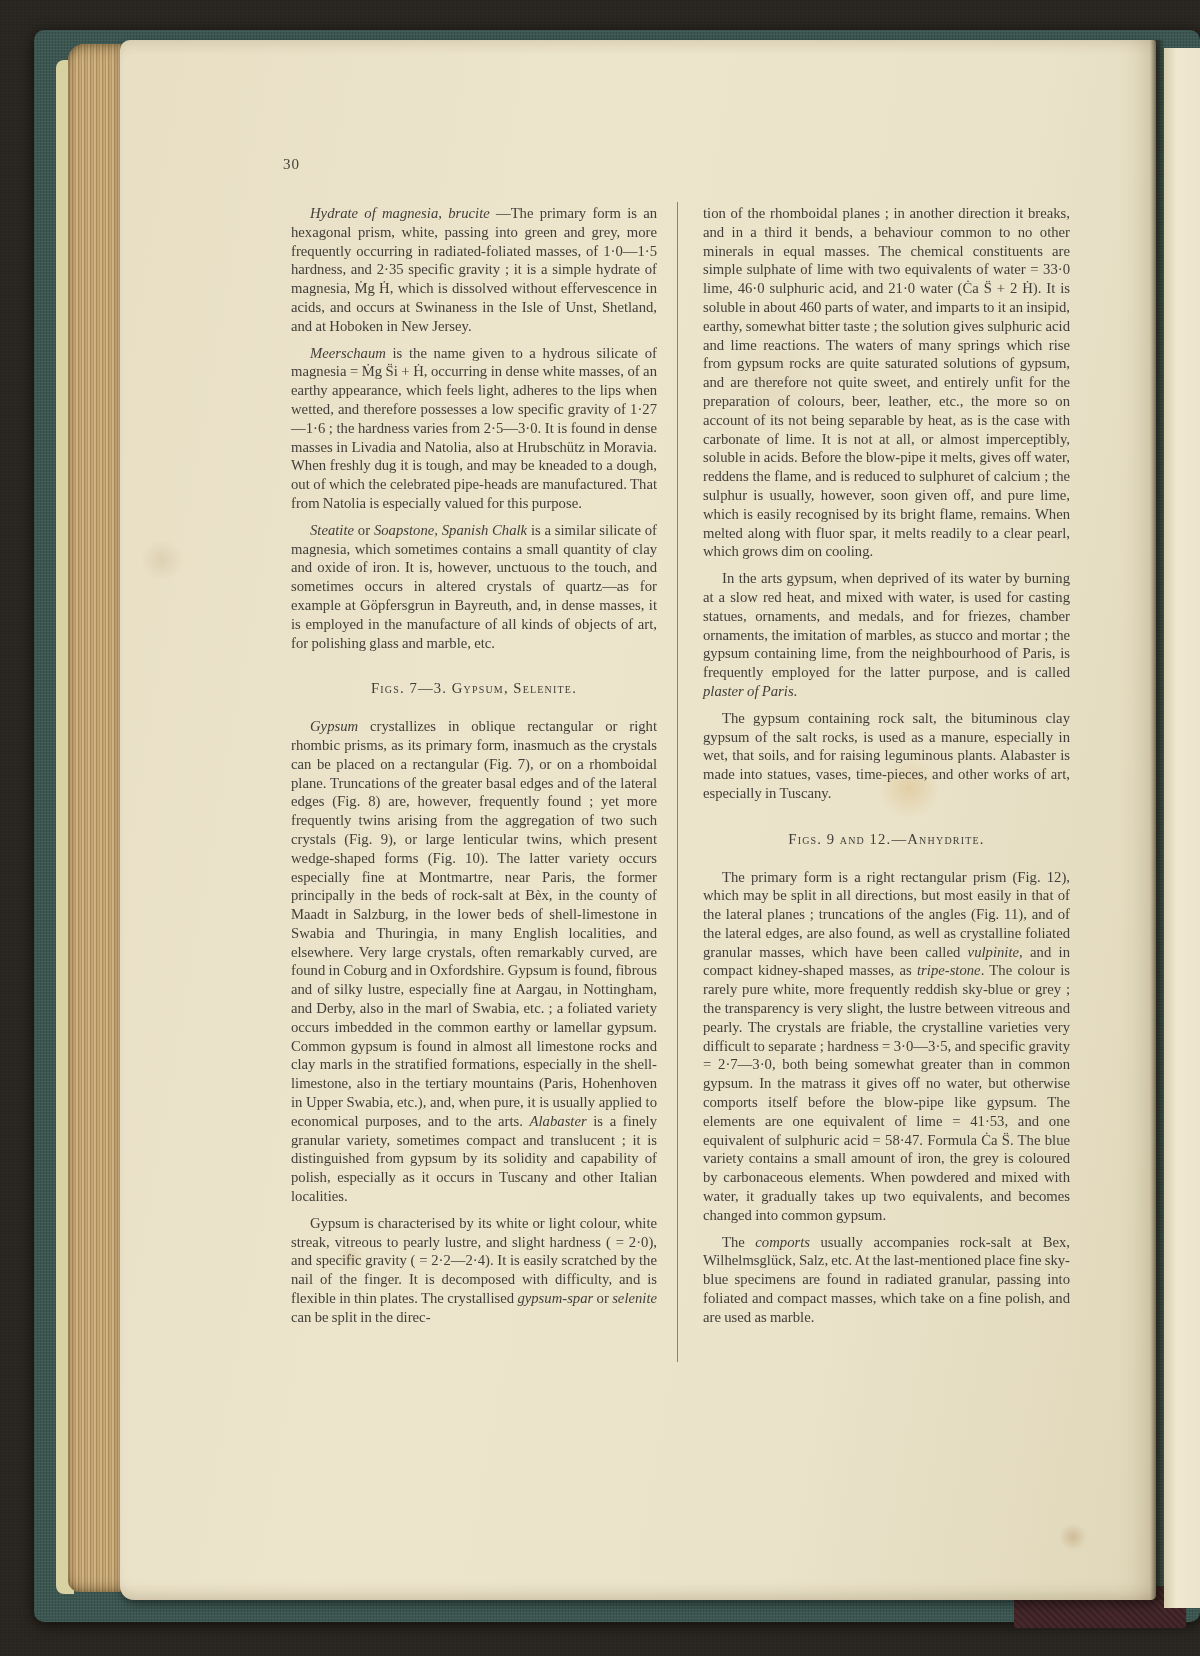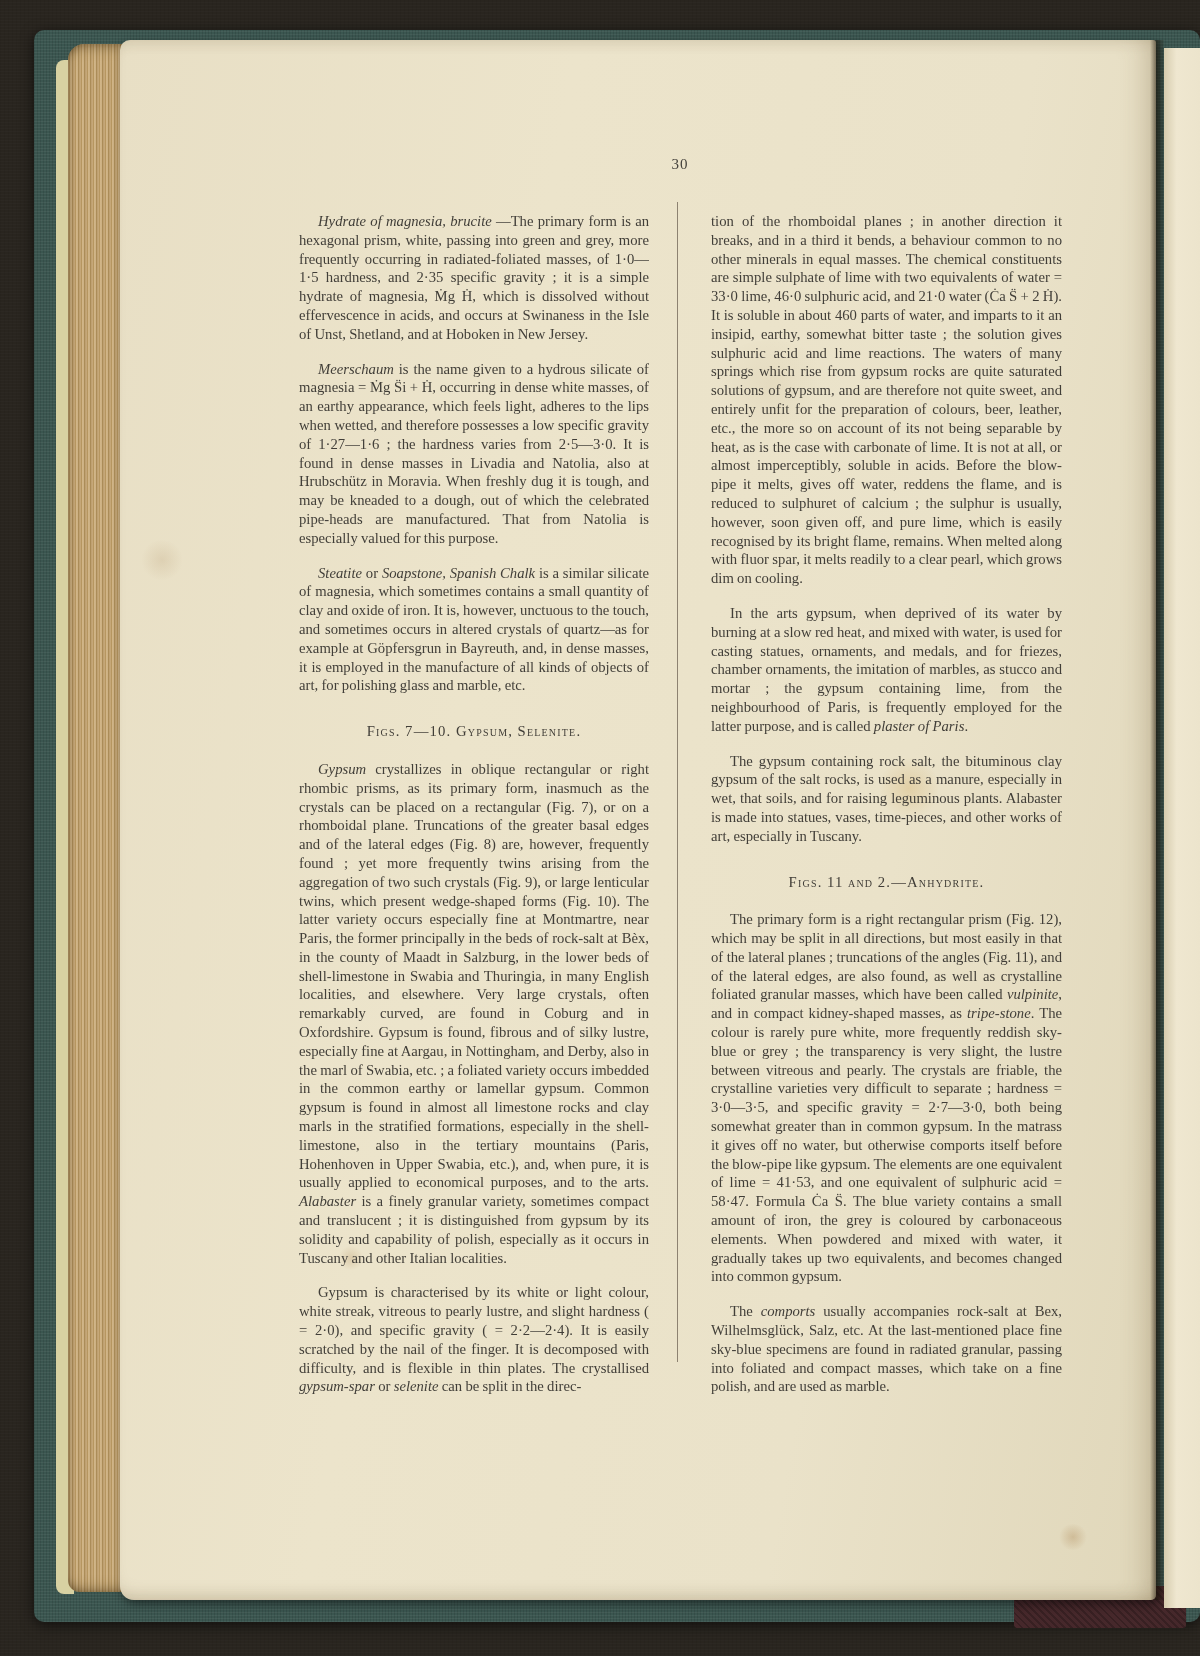--- a/index.html
+++ b/index.html
@@ -58,34 +58,34 @@
   }
   .stain{position:absolute;border-radius:50%;pointer-events:none;}
   .stain.s1{left:140px;top:540px;width:44px;height:40px;background:radial-gradient(circle,rgba(150,110,60,.14),rgba(150,110,60,0) 70%);}
   .stain.s2{left:880px;top:755px;width:58px;height:66px;background:radial-gradient(circle,rgba(195,140,40,.22),rgba(195,140,40,0) 70%);}
   .stain.s3{left:338px;top:1246px;width:26px;height:24px;background:radial-gradient(circle,rgba(160,115,55,.22),rgba(160,115,55,0) 70%);}
   .stain.s4{left:1058px;top:1524px;width:30px;height:26px;background:radial-gradient(circle,rgba(150,100,40,.25),rgba(150,100,40,0) 70%);}
   .stain.s5{left:590px;top:300px;width:120px;height:90px;background:radial-gradient(circle,rgba(140,110,60,.07),rgba(140,110,60,0) 70%);}
 
   .page-number{
     position:absolute;left:283px;top:156px;width:794px;
-    text-align:center;font-size:15px;color:#45423c;letter-spacing:1px;
+    font-size:15px;color:#45423c;letter-spacing:1px;
   }
   .col{
     position:absolute;top:196px;width:382px;
     font-size:14.7px;line-height:18.8px;color:#413e38;
     text-align:justify;word-spacing:-0.4px;
   }
   .col-left{left:283px;}
   .col-right{left:695px;width:383px;}
   .divider{
     position:absolute;left:677px;top:202px;width:1px;height:1160px;
     background:#8d8271;
   }
-  .col p{margin:16px;}
+  .col p{margin:8px;}
   .col p.indent{text-indent:19px;}
   .col p.heading{
     text-align:center;font-variant:small-caps;letter-spacing:1.2px;
     margin:27px 0 19px 0;text-indent:0;color:#403d37;
   }
   .col .it{font-style:italic;}
 </style>
 </head>
 <body>
 
@@ -104,25 +104,25 @@
 
 <div class="gutter"></div>
 <div class="facing-page"></div>
 
 <div class="page-number">30</div>
 
 <div class="col col-left">
     <p class="para indent"><span class="it">Hydrate of magnesia, brucite </span><span>—The primary form is an hexagonal prism, white, passing into green and grey, more frequently occurring in radiated-foliated masses, of 1·0—1·5 hardness, and 2·35 specific gravity ; it is a simple hydrate of magnesia, Ṁg Ḣ, which is dissolved without effervescence in acids, and occurs at Swinaness in the Isle of Unst, Shetland, and at Hoboken in New Jersey.</span></p>
     <p class="para indent"><span class="it">Meerschaum</span><span> is the name given to a hydrous silicate of magnesia = Ṁg S̈i + Ḣ, occurring in dense white masses, of an earthy appearance, which feels light, adheres to the lips when wetted, and therefore possesses a low specific gravity of 1·27—1·6 ; the hardness varies from 2·5—3·0. It is found in dense masses in Livadia and Natolia, also at Hrubschütz in Moravia.  When freshly dug it is tough, and may be kneaded to a dough, out of which the celebrated pipe-heads are manufactured.  That from Natolia is especially valued for this purpose.</span></p>
     <p class="para indent"><span class="it">Steatite</span><span> or </span><span class="it">Soapstone, Spanish Chalk</span><span> is a similar silicate of magnesia, which sometimes contains a small quantity of clay and oxide of iron.  It is, however, unctuous to the touch, and sometimes occurs in altered crystals of quartz—as for example at Göpfersgrun in Bayreuth, and, in dense masses, it is employed in the manufacture of all kinds of objects of art, for polishing glass and marble, etc.</span></p>
-    <p class="heading"><span>Figs. 7—10. Gypsum, Selenite.</span></p>
+    <p class="heading"><span>Figs. 7—3. Gypsum, Selenite.</span></p>
     <p class="para indent"><span class="it">Gypsum</span><span> crystallizes in oblique rectangular or right rhombic prisms, as its primary form, inasmuch as the crystals can be placed on a rectangular (Fig. 7), or on a rhomboidal plane.  Truncations of the greater basal edges and of the lateral edges (Fig. 8) are, however, frequently found ; yet more frequently twins arising from the aggregation of two such crystals (Fig. 9), or large lenticular twins, which present wedge-shaped forms (Fig. 10). The latter variety occurs especially fine at Montmartre, near Paris, the former principally in the beds of rock-salt at Bèx, in the county of Maadt in Salzburg, in the lower beds of shell-limestone in Swabia and Thuringia, in many English localities, and elsewhere.  Very large crystals, often remarkably curved, are found in Coburg and in Oxfordshire.  Gypsum is found, fibrous and of silky lustre, especially fine at Aargau, in Nottingham, and Derby, also in the marl of Swabia, etc. ;  a foliated variety occurs imbedded in the common earthy or lamellar gypsum.  Common gypsum is found in almost all limestone rocks and clay marls in the stratified formations, especially in the shell-limestone, also in the tertiary mountains (Paris, Hohenhoven in Upper Swabia, etc.), and, when pure, it is usually applied to economical purposes, and to the arts. </span><span class="it">Alabaster</span><span> is a finely granular variety, sometimes compact and translucent ; it is distinguished from gypsum by its solidity and capability of polish, especially as it occurs in Tuscany and other Italian localities.</span></p>
     <p class="para indent"><span>Gypsum is characterised by its white or light colour, white streak, vitreous to pearly lustre, and slight hardness ( = 2·0), and specific gravity ( = 2·2—2·4).  It is easily scratched by the nail of the finger.  It is decomposed with difficulty, and is flexible in thin plates.  The crystallised </span><span class="it">gypsum-spar</span><span> or </span><span class="it">selenite</span><span> can be split in the direc-</span></p>
   </div>
 <div class="divider"></div>
 <div class="col col-right">
     <p class="para"><span>tion of the rhomboidal planes ;  in another direction it breaks, and in a third it bends, a behaviour common to no other minerals in equal masses.  The chemical constituents are simple sulphate of lime with two equivalents of water  =  33·0 lime, 46·0 sulphuric acid, and 21·0 water (Ċa S̈ + 2 Ḣ).  It is soluble in about 460 parts of water, and imparts to it an insipid, earthy, somewhat bitter taste ; the solution gives sulphuric acid and lime reactions.  The waters of many springs which rise from gypsum rocks are quite saturated solutions of gypsum, and are therefore not quite sweet, and entirely unfit for the preparation of colours, beer, leather, etc., the more so on account of its not being separable by heat, as is the case with carbonate of lime.  It is not at all, or almost imperceptibly, soluble in acids.  Before the blow-pipe it melts, gives off water, reddens the flame, and is reduced to sulphuret of calcium ;  the sulphur is usually, however, soon given off, and pure lime, which is easily recognised by its bright flame, remains.  When melted along with fluor spar, it melts readily to a clear pearl, which grows dim on cooling.</span></p>
     <p class="para indent"><span>In the arts gypsum, when deprived of its water by burning at a slow red heat, and mixed with water, is used for casting statues, ornaments, and medals, and for friezes, chamber ornaments, the imitation of marbles, as stucco and mortar ;  the gypsum containing lime, from the neighbourhood of Paris, is frequently employed for the latter purpose, and is called </span><span class="it">plaster of Paris</span><span>.</span></p>
     <p class="para indent"><span>The gypsum containing rock salt, the bituminous clay gypsum of the salt rocks, is used as a manure, especially in wet, that soils, and for raising leguminous plants. Alabaster is made into statues, vases, time-pieces, and other works of art, especially in Tuscany.</span></p>
-    <p class="heading"><span>Figs. 11 and 2.—Anhydrite.</span></p>
+    <p class="heading"><span>Figs. 9 and 12.—Anhydrite.</span></p>
     <p class="para indent"><span>The primary form is a right rectangular prism (Fig. 12), which may be split in all directions, but most easily in that of the lateral planes ;  truncations of the angles (Fig. 11), and of the lateral edges,  are also found, as well as crystalline foliated granular masses, which have been called </span><span class="it">vulpinite</span><span>, and in compact kidney-shaped masses, as </span><span class="it">tripe-stone</span><span>.  The colour is rarely pure white, more frequently reddish sky-blue or grey ;  the transparency is very slight, the lustre between vitreous and pearly.  The crystals are friable, the crystalline varieties very difficult to separate ;  hardness  =  3·0—3·5, and specific gravity  = 2·7—3·0, both being somewhat greater than in common gypsum.  In the matrass it gives off no water, but otherwise comports itself before the blow-pipe like gypsum. The elements are one equivalent of lime  = 41·53, and one equivalent of sulphuric acid = 58·47.  Formula Ċa S̈.  The blue variety contains a small amount of iron, the grey is coloured by carbonaceous elements.  When powdered and mixed with water, it gradually takes up two equivalents, and becomes changed into common gypsum.</span></p>
     <p class="para indent"><span>The </span><span class="it">comports</span><span> usually accompanies rock-salt at Bex, Wilhelmsglück, Salz, etc.  At the last-mentioned place fine sky-blue specimens are found in radiated granular, passing into foliated and compact masses, which take on a fine polish, and are used as marble.</span></p>
   </div>
 
 </body></html>

